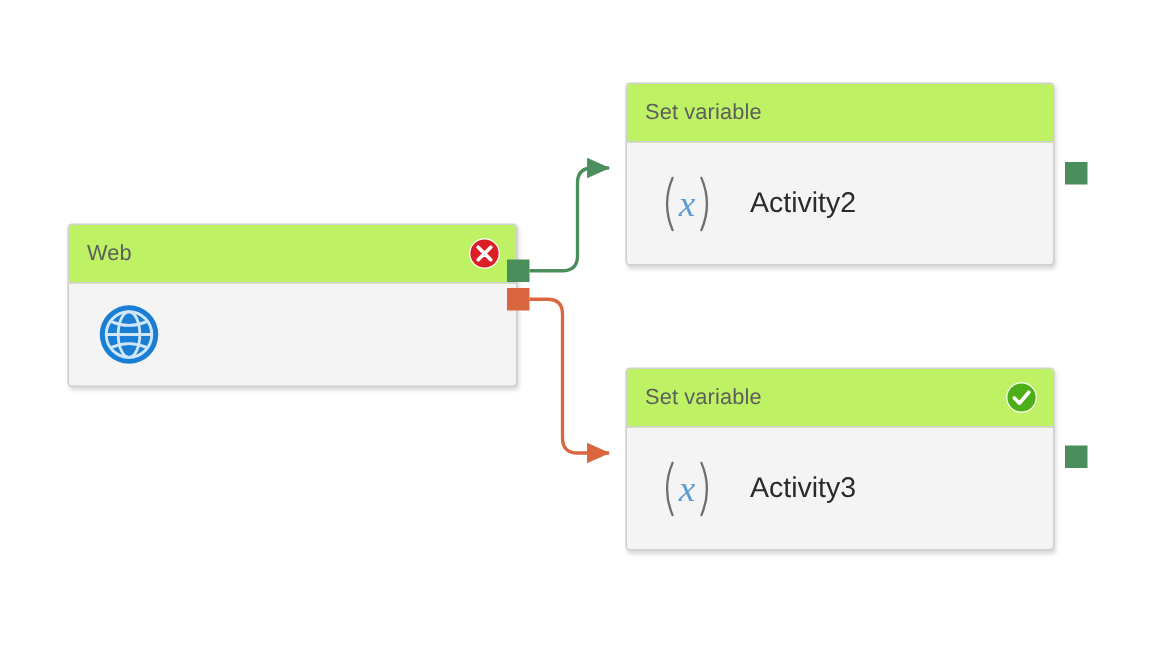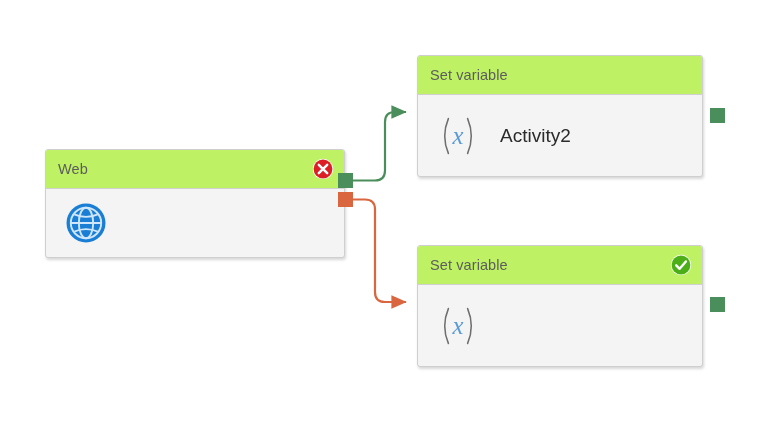--- a/index.html
+++ b/index.html
@@ -171,20 +171,21 @@
       </span>
     </div>
     <div class="node-body">
       <span class="node-icon">
         <svg width="48" height="46" viewBox="0 0 48 46" xmlns="http://www.w3.org/2000/svg">
           <path d="M 13.5 4 Q 5.5 23 13.5 42" fill="none" stroke="#6f6f6f" stroke-width="1.7" stroke-linecap="round"></path>
           <path d="M 34.5 4 Q 42.5 23 34.5 42" fill="none" stroke="#6f6f6f" stroke-width="1.7" stroke-linecap="round"></path>
           <text x="24" y="32" text-anchor="middle" font-family="'Liberation Serif', serif" font-style="italic" font-size="27" fill="#5b9bd5">x</text>
         </svg>
       </span>
+      <span class="node-label">Activity3</span>
     </div>
   </div>
 
   <div class="port port-success" style="left:338px; top:173px;"></div>
   <div class="port port-failure" style="left:338px; top:192px;"></div>
   <div class="port port-out" style="left:710px; top:108px;"></div>
   <div class="port port-out" style="left:710px; top:297px;"></div>
 
 </div>
 

